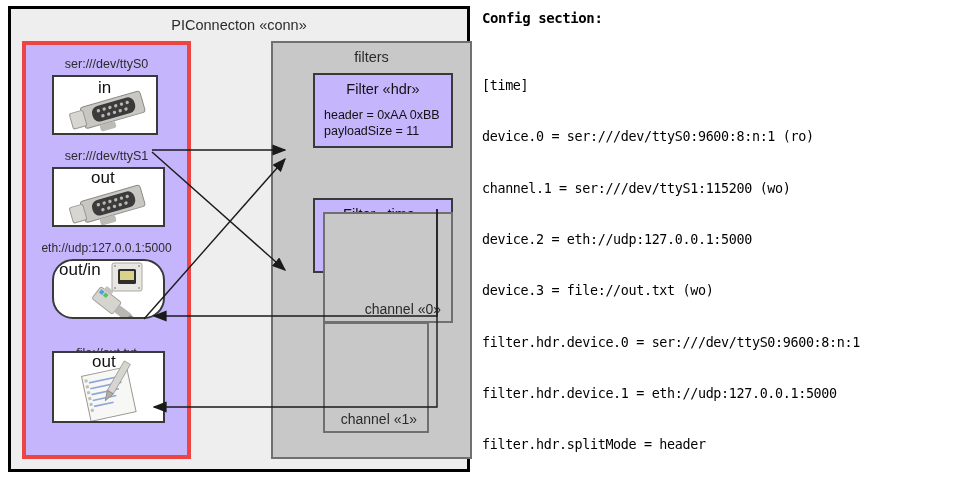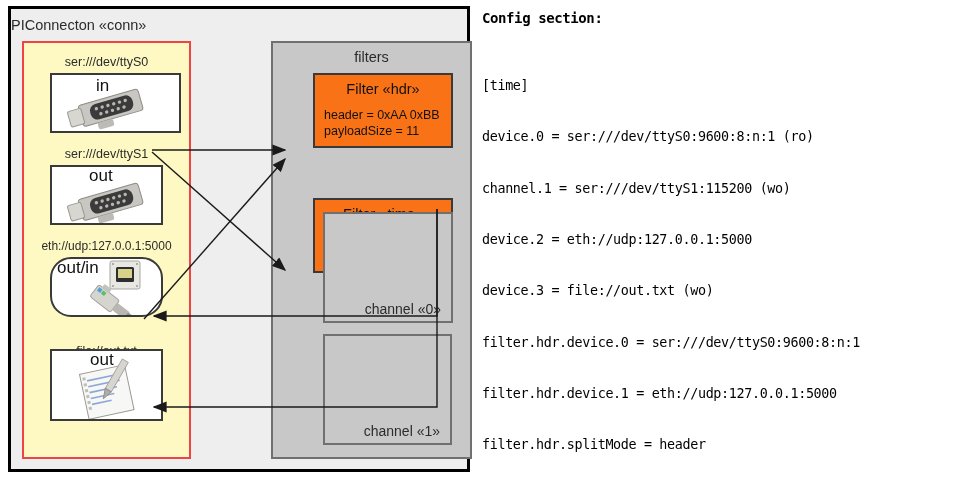--- a/index.html
+++ b/index.html
@@ -5,28 +5,28 @@
   html,body{margin:0;padding:0;background:#ffffff;}
   body{width:964px;height:484px;position:relative;overflow:hidden;
        font-family:"Liberation Sans",sans-serif;color:#1a1a1a;}
 
   
   #diagram-frame{
     position:absolute;left:8px;top:6px;width:462px;height:466px;
     background:#eeeeee;border:3px solid #000000;box-sizing:border-box;
   }
   #diagram-title{
-    position:absolute;left:0;top:8px;width:100%;
+    position:absolute;left:0;top:8px;width:100%;text-align:center;
     font-size:14.5px;color:#2b2b2b;
   }
 
   
   #devices-panel{
     position:absolute;left:11px;top:32px;width:169px;height:418px;
-    background:#fef9c3;border:2px solid #ef4444;box-sizing:border-box;
+    background:#c4b5fd;border:4px solid #ef4444;box-sizing:border-box;
   }
   
   #filters-panel{
     position:absolute;left:236px;top:32px;width:201px;height:418px;
     background:#c8c8c8;border:2px solid #707070;box-sizing:border-box;margin-left:24px;
   }
   #filters-title{
     position:absolute;left:0;top:6px;width:100%;text-align:center;
     font-size:14.5px;color:#2b2b2b;
   }
@@ -38,21 +38,21 @@
   .dev-box{
     position:absolute;background:#ffffff;border:2px solid #3a3a3a;
     box-sizing:border-box;overflow:hidden;
   }
   .dev-word{
     position:absolute;font-size:17px;color:#111111;z-index:3;
   }
 
   
   .filter-box{
-    position:absolute;background:#f97316;border:2px solid #3a3a3a;
+    position:absolute;background:#c4b5fd;border:2px solid #3a3a3a;
     box-sizing:border-box;
   }
   .filter-title{
     position:absolute;left:0;top:6px;width:100%;text-align:center;
     font-size:14.5px;color:#111111;
   }
   .filter-prop{
     position:absolute;left:9px;font-size:12.5px;color:#111111;white-space:nowrap;
   }
 
@@ -87,21 +87,21 @@
 </head>
 <body>
 
 <div id="diagram-frame">
 
   <div id="diagram-title">PIConnecton «conn»</div>
 
   <div id="devices-panel">
 
     <div class="dev-label" style="top:12px;">ser:///dev/ttyS0</div>
-    <div class="dev-box" style="left:26px;top:30px;width:131px;height:60px;">
+    <div class="dev-box" style="left:26px;top:30px;width:106px;height:60px;">
       <div class="dev-word" style="left:44px;top:1px;">in</div>
       <svg width="109" height="56" viewBox="0 0 109 56" style="position:absolute;left:0;top:0;">
         <g transform="rotate(-16 58 34)">
           <rect x="28" y="22" width="62" height="22" rx="3" fill="#c9c7c2" stroke="#8d8b86" stroke-width="1"></rect>
           <rect x="38" y="25" width="44" height="16" rx="7" fill="#3b3b3b"></rect>
           <g fill="#b9b7b2">
             <circle cx="45" cy="30" r="1.7"></circle>
               <circle cx="51" cy="30" r="1.7"></circle>
             <circle cx="57" cy="30" r="1.7"></circle>
               <circle cx="63" cy="30" r="1.7"></circle>
@@ -210,21 +210,21 @@
 
     <div class="filter-box" style="left:40px;top:155px;width:140px;height:75px;">
       <div class="filter-title">Filter «time»</div>
       <div class="filter-prop" style="top:33px;">timeout = 150 ms</div>
     </div>
   </div>
 
   <div class="channel-box" style="left:312px;top:203px;width:130px;height:111px;">
     <div class="channel-label">channel «0»</div>
   </div>
-  <div class="channel-box" style="left:312px;top:325px;width:129px;height:111px;">
+  <div class="channel-box" style="left:312px;top:313px;width:106px;height:111px;">
     <div class="channel-label">channel «1»</div>
   </div>
 
   <svg id="arrows">
     <defs>
       <marker id="ah" markerWidth="10" markerHeight="8" refX="9" refY="4" orient="auto">
         <polygon points="0,0 10,4 0,8" fill="#1a1a1a"></polygon>
       </marker>
     </defs>
 

